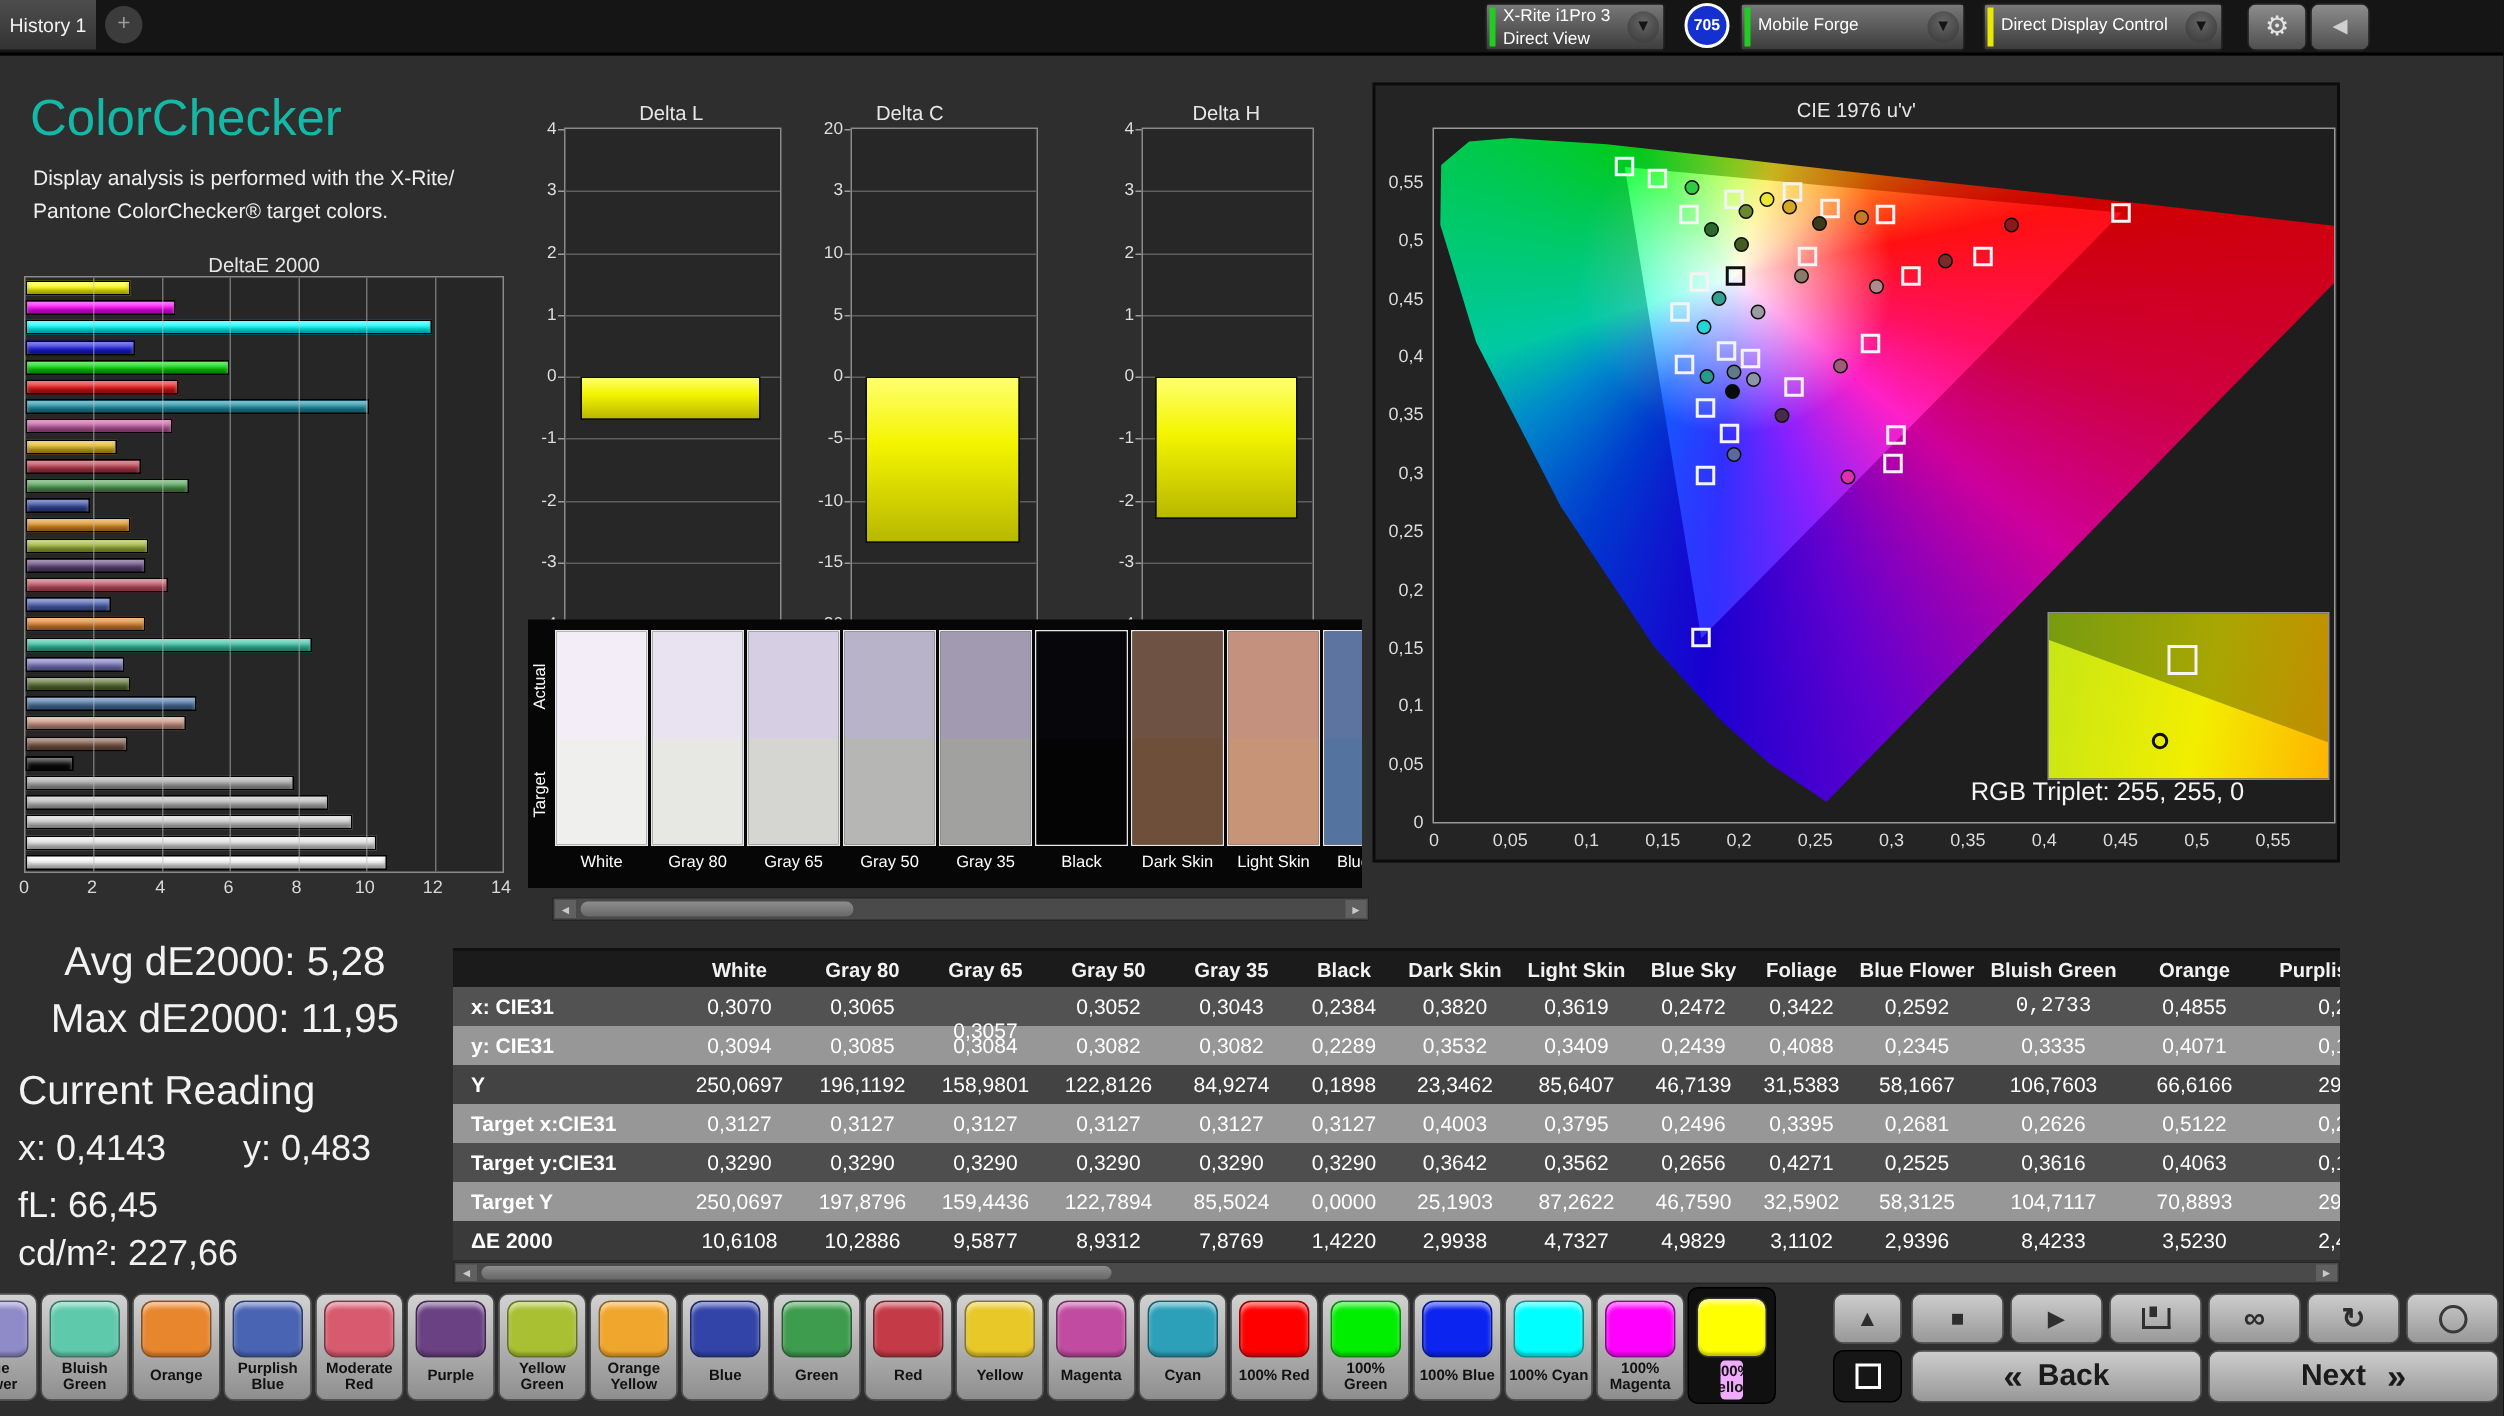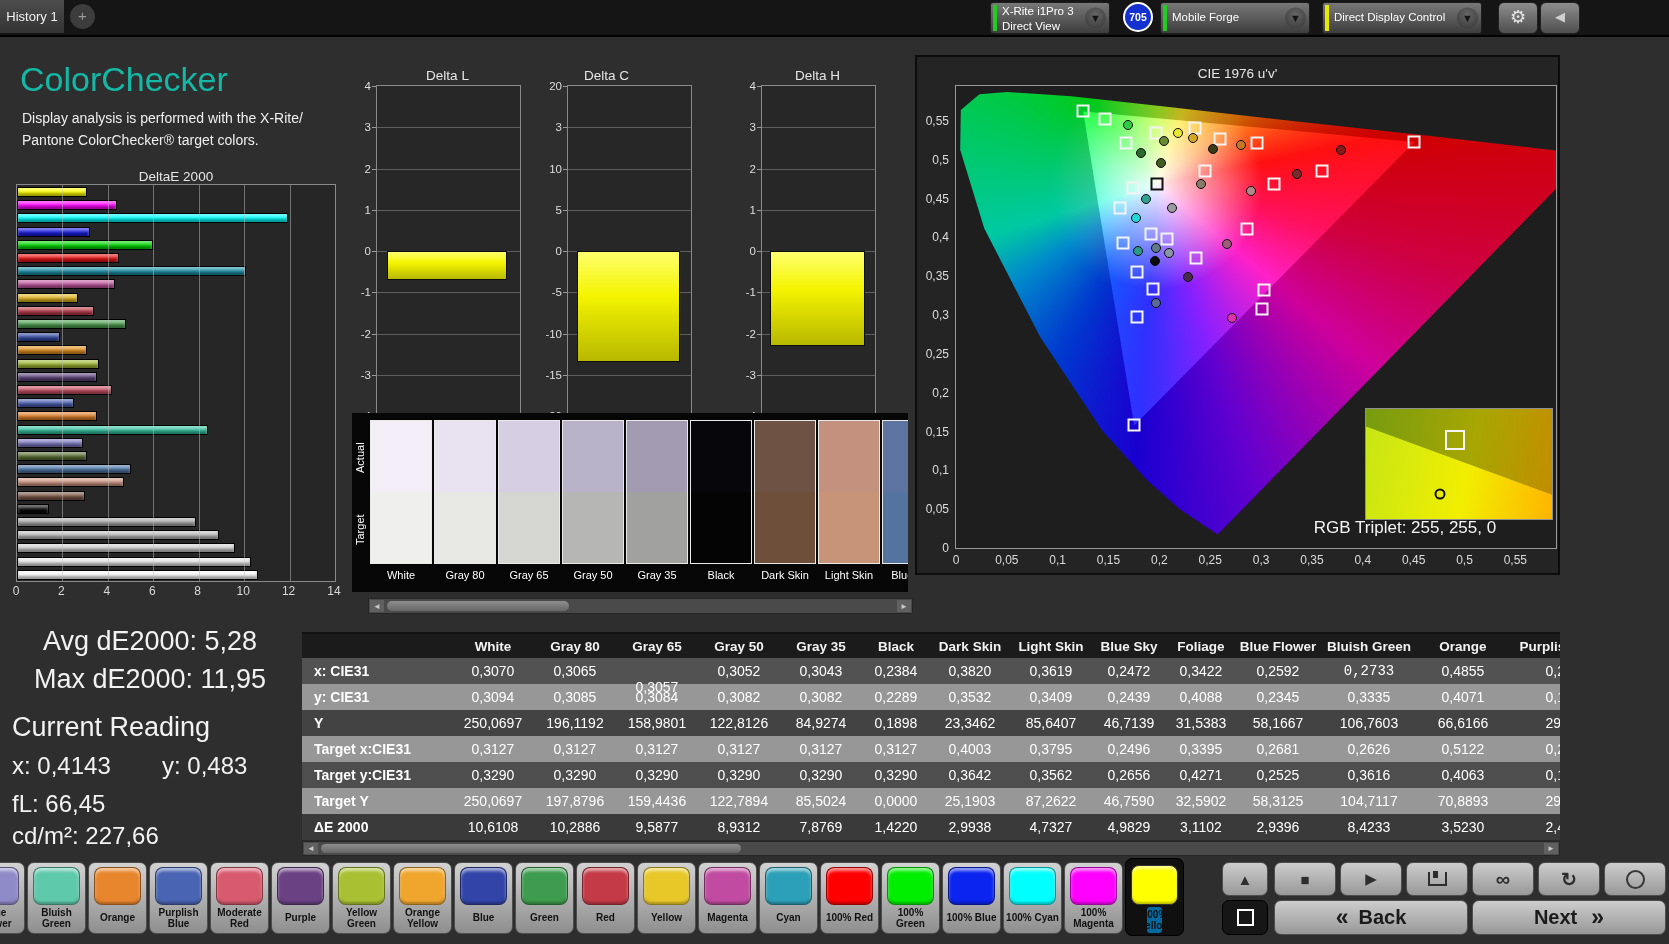--- a/index.html
+++ b/index.html
@@ -111,21 +111,21 @@
   
   #patch-bar{position:absolute;left:0;top:858px;width:1222px;height:84px;display:flex;align-items:flex-start;overflow:hidden;}
   .patch{position:relative;width:59px;height:72px;margin-right:2px;margin-top:4px;flex:none;
        background:linear-gradient(#d2d2d2,#8e8e8e);border:1px solid #4e4e4e;border-radius:7px;box-sizing:border-box;}
   .patch .sw{position:absolute;left:5px;right:5px;top:4px;height:36px;border-radius:8px;border:1px solid rgba(0,0,0,.4);
        box-shadow:inset 0 3px 3px rgba(255,255,255,.55), inset 0 -2px 2px rgba(0,0,0,.25);}
   .patch .pl{position:absolute;left:1px;right:1px;top:42px;bottom:2px;font-size:10px;font-weight:bold;color:#111;
        text-align:center;line-height:1.15;display:flex;align-items:center;justify-content:center;}
   .patch.selected{margin-top:0;height:78px;background:#101010;border-color:#000;}
   .patch.selected .sw{top:6px;height:38px;border:1px solid #333;}
-  .patch.selected .pl{top:48px;background:#0369a1;border-radius:3px;margin:0 20px;}
+  .patch.selected .pl{top:48px;background:#f0abfc;border-radius:3px;margin:0 20px;}
   
   .tbtn{position:absolute;background:linear-gradient(#cdcdcd,#989898);border:1px solid #4e4e4e;border-radius:7px;
        box-sizing:border-box;display:flex;align-items:center;justify-content:center;color:#2e2e2e;}
   #btn-up{left:1222px;top:862px;width:46px;height:34px;font-size:15px;}
   #btn-pattern-win{left:1222px;top:900px;width:46px;height:35px;background:#161616;border-color:#000;}
   #btn-pattern-win .wsq{width:13px;height:13px;border:2px solid #fff;}
   #btn-stop{left:1274px;top:862px;width:62px;height:34px;font-size:15px;}
   #btn-play{left:1340px;top:862px;width:62px;height:34px;font-size:15px;}
   #btn-save{left:1406px;top:862px;width:62px;height:34px;}
   .save-glyph{width:15px;height:12px;border:2px solid #2e2e2e;border-top:none;position:relative;}

